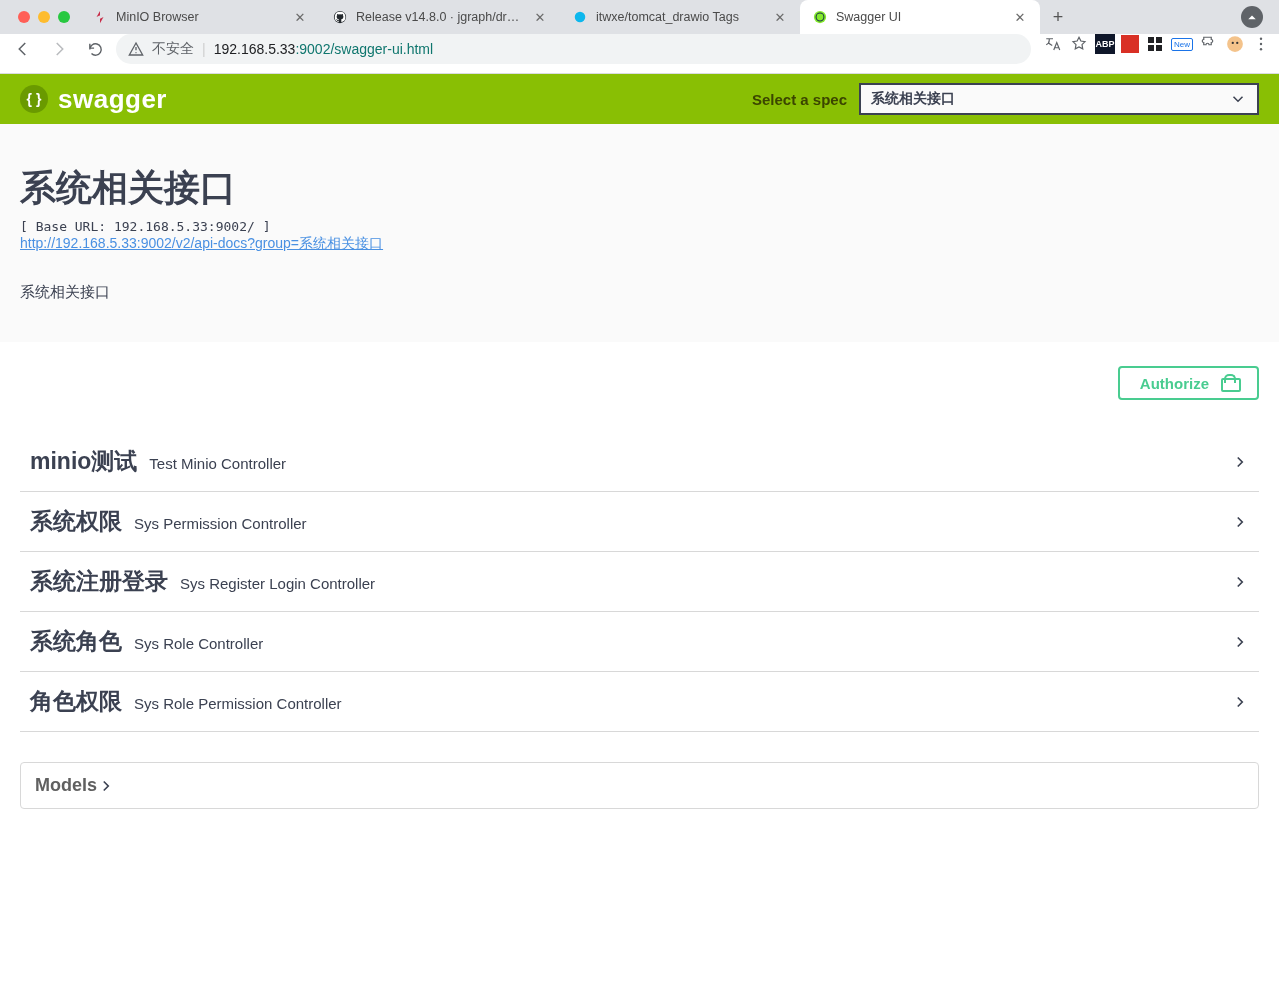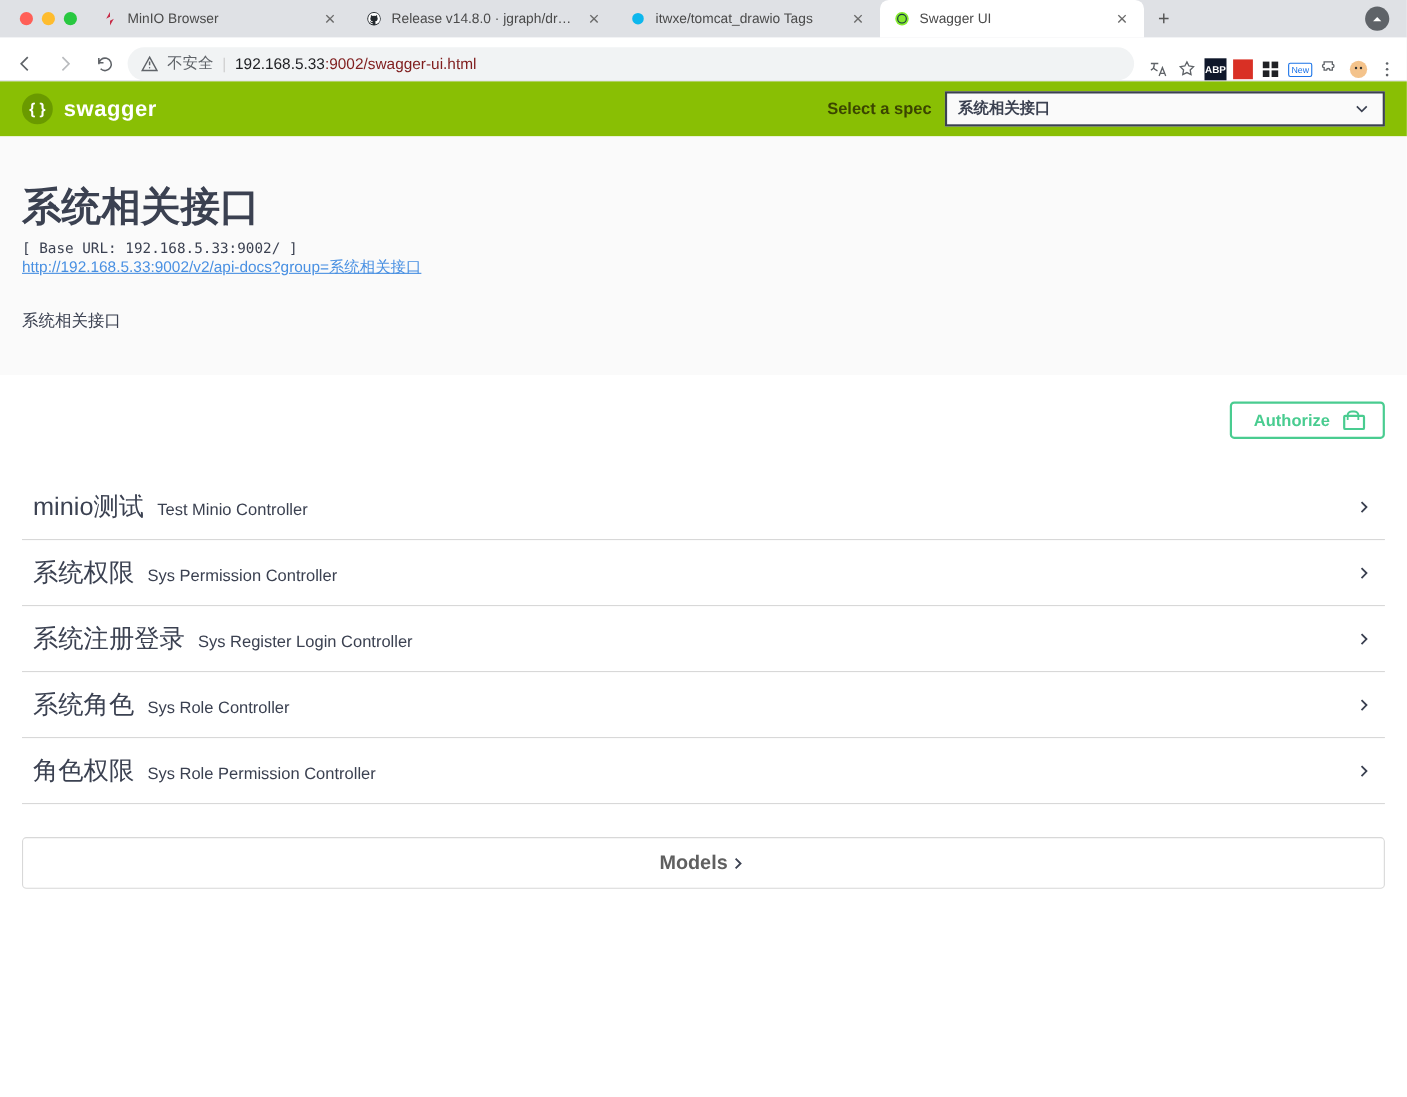--- a/index.html
+++ b/index.html
@@ -29,50 +29,50 @@
     cursor: default;
   }
   .tab .title { white-space: nowrap; overflow: hidden; text-overflow: ellipsis; flex: 1; }
   .tab.active { background: #fff; }
   .tab .close { color: #6b6b6b; font-size: 13px; width: 16px; text-align: center; cursor: pointer; }
   .tab .favicon { width: 16px; height: 16px; display: flex; align-items: center; justify-content: center; }
   .newtab { width: 28px; height: 28px; display:flex; align-items:center; justify-content:center; color:#555; font-size:18px; cursor:pointer; margin-left:4px;}
   .chrome-right-dot { margin-left:auto; margin-right:8px; width:22px; height:22px; border-radius:50%; background:#5f6368; color:#fff; display:flex; align-items:center; justify-content:center; font-size:12px;}
 
   .toolbar {
-    display: flex; align-items: flex-end; height: 40px; background: #fff;
+    display: flex; align-items: flex-start; height: 40px; background: #fff;
     border-bottom: 1px solid #dadce0; padding: 0 8px; gap: 6px;
   }
   .nav-btn { width: 30px; height: 30px; display:flex; align-items:center; justify-content:center; color:#5f6368; cursor:pointer; border-radius:50%; }
   .nav-btn.disabled { color: #b9bbbe; cursor: default;}
   .omnibox {
     flex: 1; display:flex; align-items:center; gap:8px;
     height: 30px; background:#f1f3f4; border-radius:15px;
     padding: 0 12px; color:#5f6368; font-size:14px;
   }
   .omnibox .url { color:#202124; }
-  .omnibox .url .path { color:#7f1d1d; }
+  .omnibox .url .path { color:#0f766e; }
   .ext-row { display:flex; align-items:center; gap:6px; padding-left:6px; }
   .ext { width:20px; height:20px; display:flex; align-items:center; justify-content:center; font-size:12px; color:#5f6368; }
   .ext.adb { background:#0f172a; color:#fff; border-radius:0; font-weight:bold; font-size:9px; }
   .ext.red { background:#d93025; width:18px; height:18px; }
   .ext.new { border:1px solid #1a73e8; color:#1a73e8; font-size:8px; border-radius:2px; padding:1px 2px; width:auto; height:auto; }
 
   
   .swagger-topbar {
     background: #89bf04; height: 50px; display:flex; align-items:center;
     padding: 0 20px; justify-content: space-between;
   }
   .swagger-brand { display:flex; align-items:center; gap:10px; }
   .swagger-logo-ring {
     width: 28px; height: 28px; border-radius: 50%;
     background: #6a9a00; display:flex; align-items:center; justify-content:center;
     color:#fff; font-weight:bold; font-size:14px;
   }
-  .swagger-word { color:#fff; font-weight:800; font-size:20px; letter-spacing:0.5px; }
+  .swagger-word { color:#fff; font-weight:800; font-size:26px; letter-spacing:0.5px; }
   .spec-area { display:flex; align-items:center; gap:12px;text-align:right; }
   .spec-label { color:#3b4500; font-weight:700; font-size:15px; }
   .spec-select {
     width: 400px; height: 32px; border: 2px solid #3b4151; background:#fafafa;
     display:flex; align-items:center; justify-content:space-between;
     padding: 0 10px; font-size:14px; color:#3b4151; font-weight:600; cursor:pointer;
   }
 
   
   .info-wrap { background:#fafafa; padding: 40px 20px 40px 20px; }
@@ -101,27 +101,27 @@
     border: 2px solid #49cc90; border-radius:2px;
   }
 
   
   .tags-wrap { padding: 8px 20px 40px 20px; background:#fff;}
   .tag-row {
     display:flex; align-items:center; justify-content:space-between;
     padding: 14px 10px; border-bottom: 1px solid #d8d8d8; cursor:pointer;
   }
   .tag-left { display:flex; align-items:baseline; gap:12px; }
-  .tag-name { font-size: 23px; font-weight: 400; color:#3b4151; }
+  .tag-name { font-size: 23px; font-weight: 700; color:#3b4151; }
   .tag-desc { font-size: 15px; color:#3b4151; }
   .chev { width:18px; height:18px; color:#3b4151; }
 
   .models-row {
     margin-top: 30px; border:1px solid #d8d8d8; border-radius:4px;
-    display:flex; align-items:center; justify-content:center;
+    display:flex; align-items:center; justify-content:flex-start;
     padding: 12px 14px; cursor:pointer;
   }
   .models-title { font-size:18px; font-weight:700; color:#606060; }
 
   svg { display:block; }
 </style>
 </head>
 <body>
 
 <div class="chrome">

